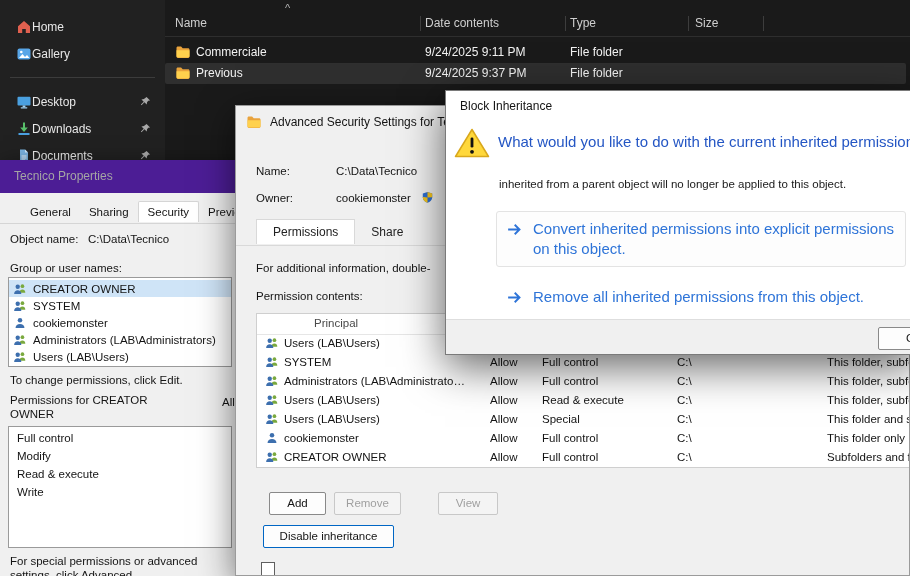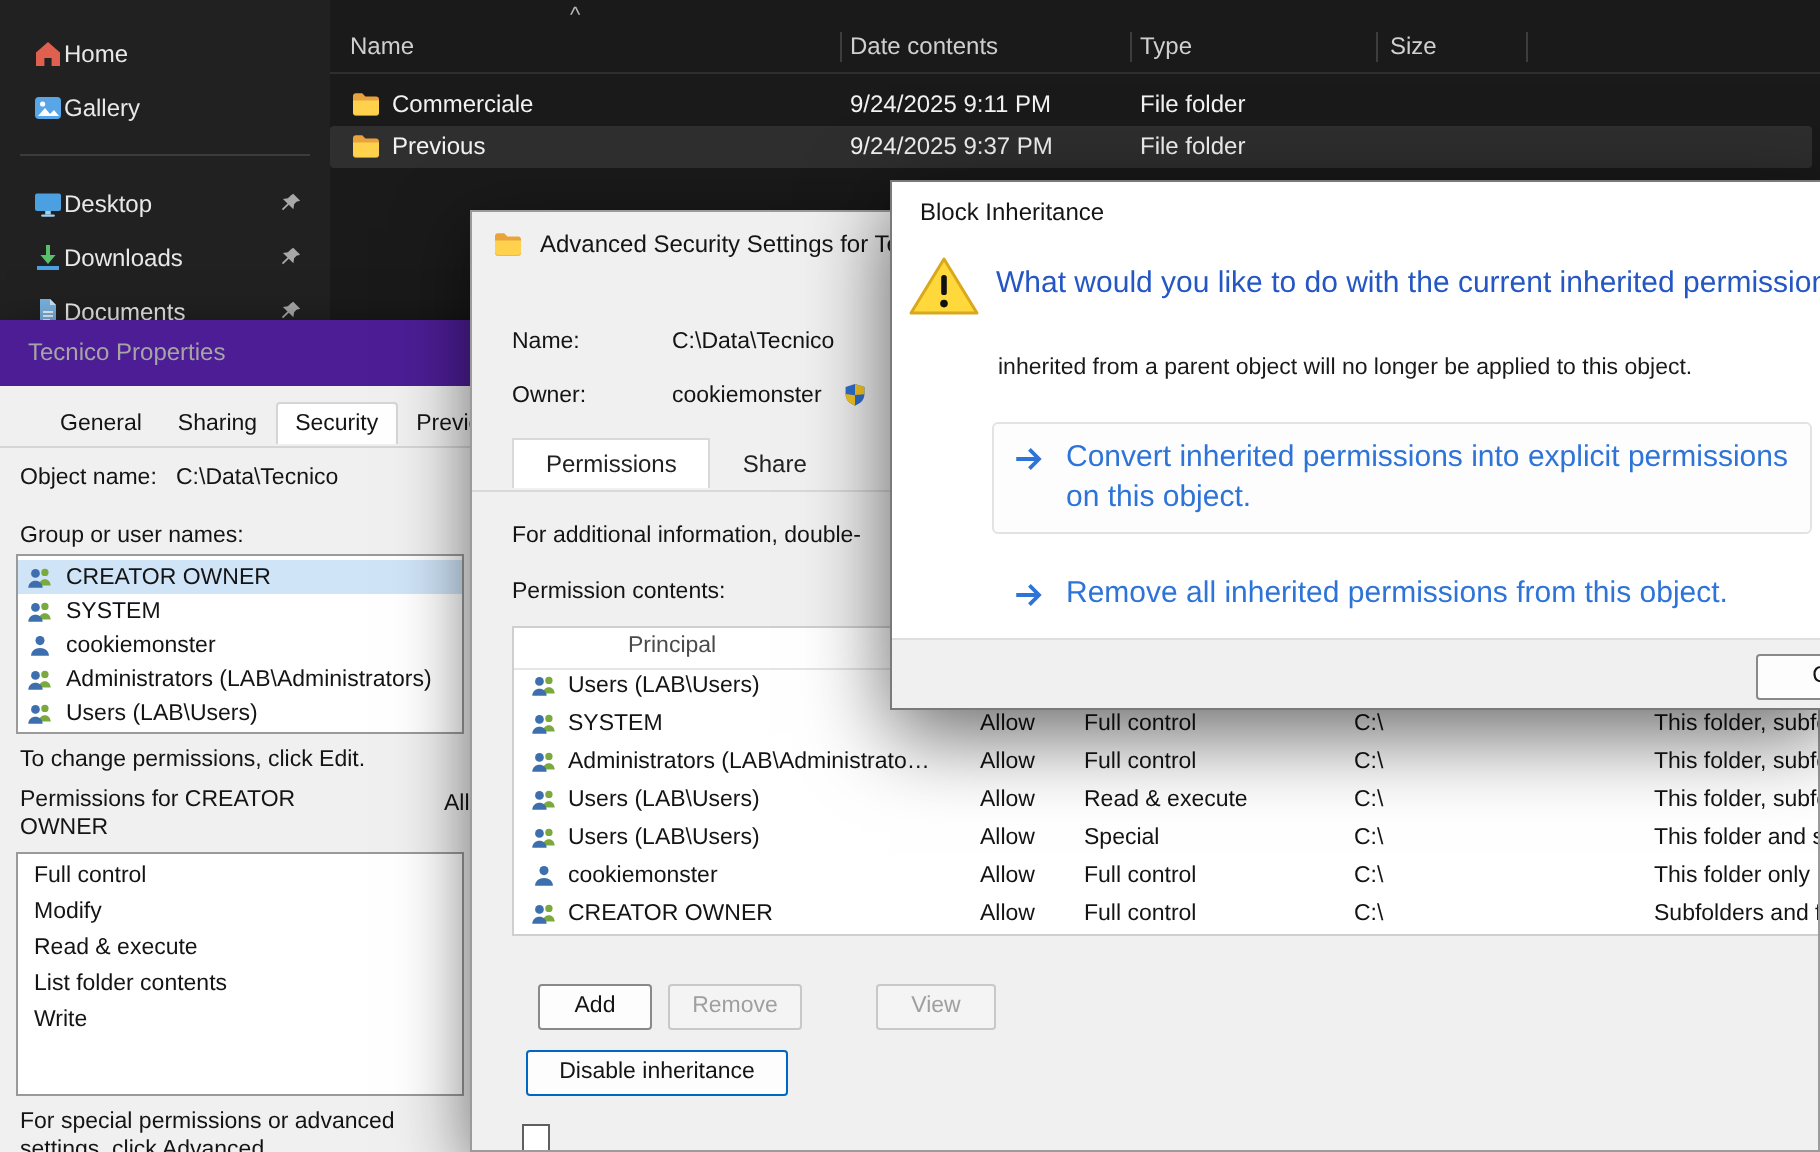--- a/index.html
+++ b/index.html
@@ -287,21 +287,20 @@
 
     <span class="p-abs" style="left:10px;top:214px">To change permissions, click Edit.</span>
 
     <div class="p-abs wrap" style="left:10px;top:233px;width:175px">Permissions for CREATOR OWNER</div>
     <span class="p-abs" style="left:222px;top:236px">Allow</span>
 
     <div class="plist" style="left:8px;top:266px;width:224px;height:122px">
       <div class="perm-item"><span>Full control</span></div>
       <div class="perm-item"><span>Modify</span></div>
       <div class="perm-item"><span>Read &amp; execute</span></div>
-      <div class="perm-item"><span>List folder contents</span></div>
       <div class="perm-item"><span>Write</span></div>
     </div>
 
     <div class="p-abs wrap" style="left:10px;top:394px;width:218px">For special permissions or advanced settings, click Advanced.</div>
   </div>
 
   <div class="adv">
     <div class="adv-title">
       <span>
           <svg class="i16">

